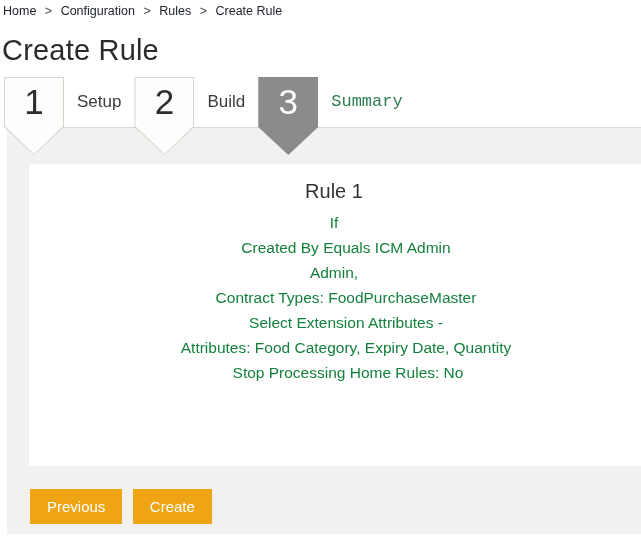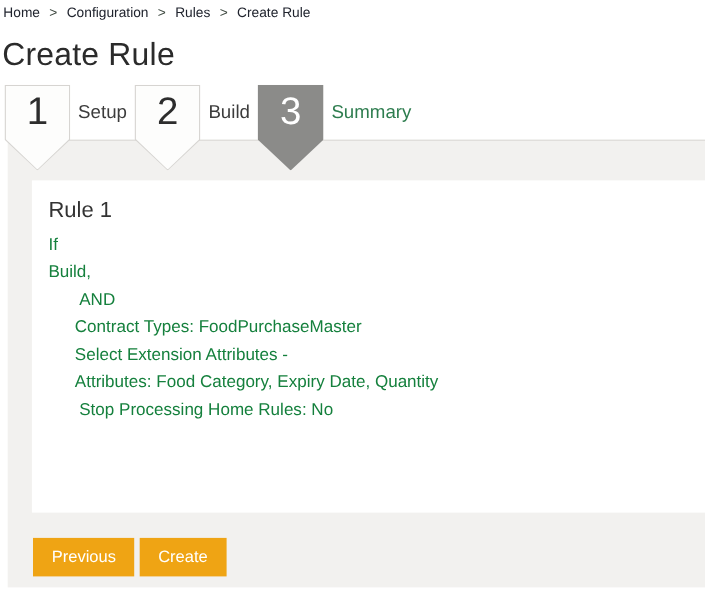--- a/index.html
+++ b/index.html
@@ -25,43 +25,43 @@
            background:#d6d4d1; cursor:pointer; }
   .badge::before { content:""; position:absolute; inset:1px;
            clip-path:polygon(0 0,100% 0,100% 63.6%,50% 100%,0 63.6%);
            background:#fdfdfc; }
   .badge.active { background:#8b8b89; }
   .badge.active::before { background:#8b8b89; }
   .badge .num { position:absolute; top:0; left:0; width:100%; height:50px;
            display:flex; align-items:center; justify-content:center;
            font-size:35px; font-weight:200; color:#2d2d2d; z-index:1; }
   .badge.active .num { color:#ffffff; }
-  .step-label { line-height:50px; font-size:17px; color:#3c3c3c; margin:0 7px;
+  .step-label { line-height:50px; font-size:17px; color:#3c3c3c; margin:0 13px;
            cursor:pointer; white-space:nowrap; }
-  .step-label.current { color:#2e7d4f; }
+  .step-label.current { color:#2e7d4f;font-family:Liberation Mono, monospace; }
 
   
   .panel { margin-left:7px; background:#f2f1ef; border-top:1px solid #dbd9d6;
            height:407px; position:relative; z-index:1; }
 
   
-  .card { margin:36px 0 0 22px; background:#ffffff; padding:13px 10px 14px 15px;
-          min-height:302px; }
+  .card { margin:36px 0 0 22px; background:#ffffff; padding:13px 10px 14px 8px;
+          min-height:302px;text-align:center; }
   .card h2 { font-size:20px; font-weight:400; color:#333333; line-height:29px;
           margin-bottom:4px; }
   .rule-line { font-size:15.5px; color:#15803d; line-height:25px; white-space:pre; }
   .indent-0 { padding-left:0; }
   .indent-1 { padding-left:24px; }
   .indent-2 { padding-left:28px; }
 
   
   .actions { margin:23px 0 0 23px; }
   .btn { display:inline-block; background:#efa414; color:#ffffff; border:none;
          font-family:"Liberation Sans", sans-serif; font-size:15px;
-         padding:9px 17px; margin-right:0; cursor:pointer;text-align:right; }
+         padding:9px 17px; margin-right:6px; cursor:pointer;text-align:right; }
 </style>
 </head>
 <body>
 
 <div class="page">
 
   <nav class="breadcrumb">
     <a>Home</a>
     <span class="sep">&gt;</span>
     <a>Configuration</a>
@@ -88,22 +88,22 @@
       <span class="num">3</span>
     </div>
     <span class="step-label current">Summary</span>
   </div>
 
   <div class="panel">
 
     <div class="card">
       <h2>Rule 1</h2>
       <div class="rule-line indent-0">If</div>
-      <div class="rule-line indent-0">Build,</div>
-      <div class="rule-line indent-2">AND</div>
+      <div class="rule-line indent-1">Created By Equals ICM Admin</div>
+      <div class="rule-line indent-0">Admin,</div>
       <div class="rule-line indent-1">Contract Types: FoodPurchaseMaster</div>
       <div class="rule-line indent-1">Select Extension Attributes -</div>
       <div class="rule-line indent-1">Attributes: Food Category, Expiry Date, Quantity</div>
       <div class="rule-line indent-2">Stop Processing Home Rules: No</div>
     </div>
 
     <div class="actions">
       <button class="btn">Previous</button>
       <button class="btn">Create</button>
     </div>

